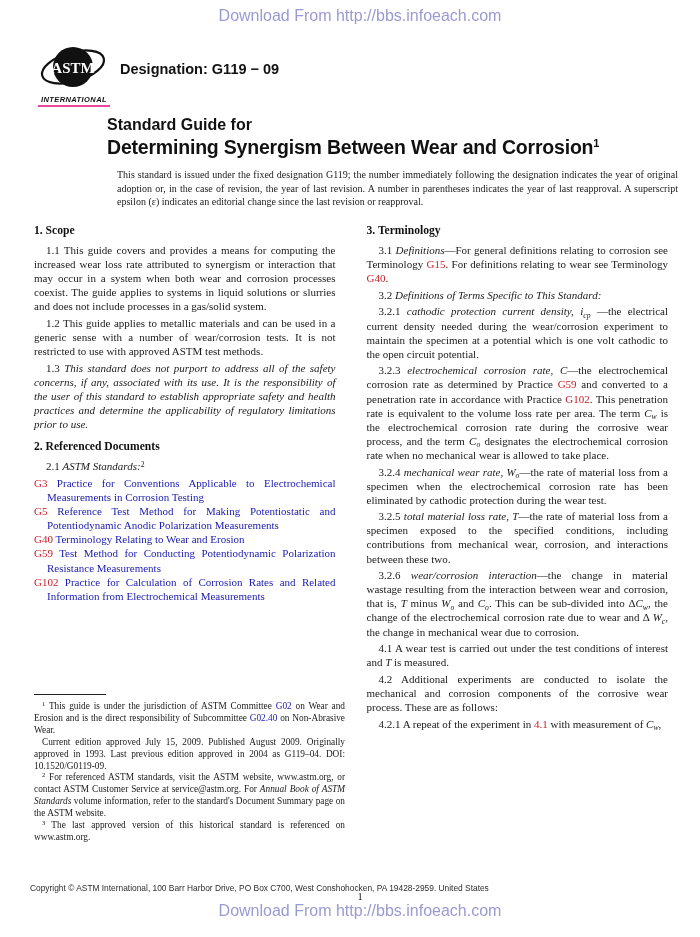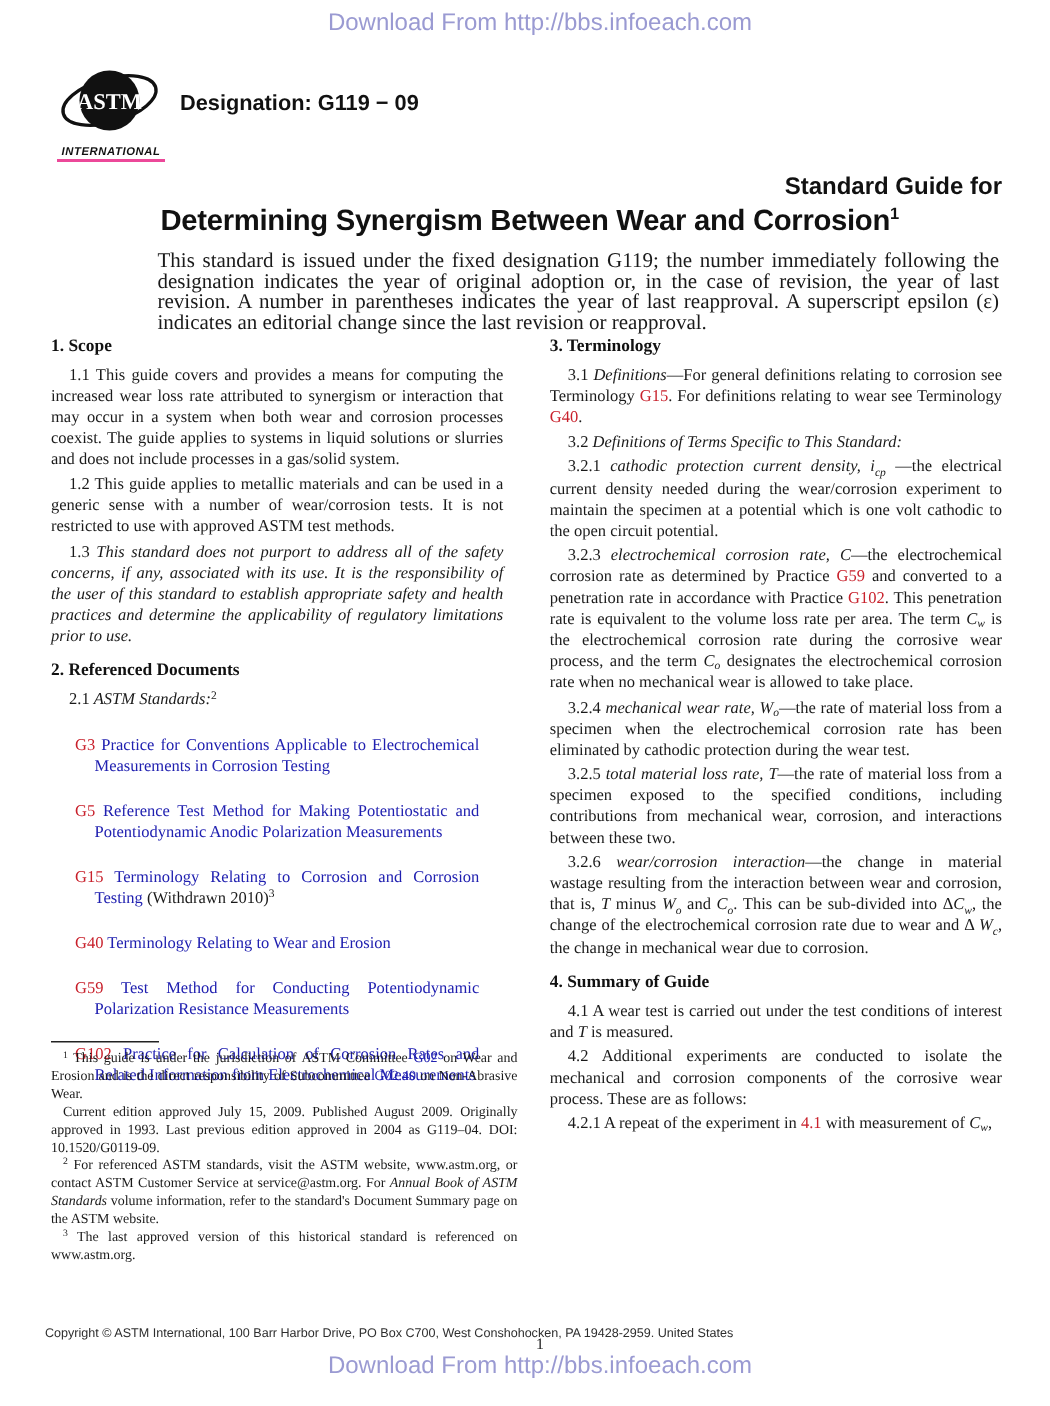--- a/index.html
+++ b/index.html
@@ -26,34 +26,34 @@
     font-weight:bold; font-style:italic; font-size:7.5px; letter-spacing:.4px;
     border-bottom:2px solid #ec4899; padding-bottom:1px; margin-top:-3px; color:#111;
   }
   .desig{
     font-family:"Liberation Sans","DejaVu Sans",sans-serif;
     font-weight:bold; font-size:14.5px; color:#111; margin-left:10px; margin-top:-12px;
   }
   
   .titleblock{position:absolute; top:115px; left:107px; width:561px;
     font-family:"Liberation Sans","DejaVu Sans",sans-serif; font-weight:bold; color:#111;}
-  .title1{font-size:16px; line-height:20px;text-align:right;}
+  .title1{font-size:16px; line-height:20px;}
   .title2{font-size:19.5px; line-height:24px; letter-spacing:-0.2px;}
   .title2 .tsup{font-size:11px; position:relative; top:-7px;}
   .issued{
-    position:absolute; top:168px; left:105px; width:561px;
-    font-size:14px; line-height:13.6px; text-align:justify;
+    position:absolute; top:168px; left:117px; width:561px;
+    font-size:10px; line-height:13.6px; text-align:justify;
   }
   
   .columns{position:absolute; top:224px; left:34px; width:634px; display:flex; gap:31px;}
   .col{width:310px; font-size:11px; line-height:14.1px;}
   .sec-h{font-size:11.6px; font-weight:bold; margin:9px 0 5px 0; color:#111;}
   .col .sec-h:first-child{margin-top:0;}
   .p{margin:0 0 2.5px 0; text-indent:12px; text-align:justify;}
-  .ref{margin:16px; padding-left:13px; text-indent:-13px; text-align:justify;}
+  .ref{margin:0; padding-left:13px; text-indent:-13px; text-align:justify;}
   
   .footnotes{position:absolute; top:694px; left:34px; width:311px;}
   .fn-rule{width:72px; border-top:1px solid #222; margin-bottom:6px;}
   .fn{margin:0; font-size:9.3px; line-height:11.9px; text-indent:8px; text-align:justify;}
   
   .copyright{
     position:absolute; top:883px; left:30px; width:634px;
     font-family:Liberation Sans, sans-serif; font-size:8.4px; color:#2e2e2e;
   }
   .pagenum{position:absolute; top:891px; left:0; right:0; text-align:center; font-size:10.5px;}
@@ -98,38 +98,36 @@
           <p class="p">1.2 This guide applies to metallic materials and can be used in a generic sense with a number of wear/corrosion tests. It is not restricted to use with approved ASTM test methods.</p>
           <p class="p">1.3 <span class="it">This standard does not purport to address all of the safety concerns, if any, associated with its use. It is the responsibility of the user of this standard to establish appropriate safety and health practices and determine the applicability of regulatory limitations prior to use.</span></p>
         </div>
       <div class="sec-h">2. Referenced Documents</div>
       <div>
           <p class="p">2.1 <span class="it">ASTM Standards:</span><span class="sup">2</span></p>
         </div>
       <div>
           <p class="ref"><span class="red">G3</span><span class="blue"> Practice for Conventions Applicable to Electrochemical Measurements in Corrosion Testing</span></p>
           <p class="ref"><span class="red">G5</span><span class="blue"> Reference Test Method for Making Potentiostatic and Potentiodynamic Anodic Polarization Measurements</span></p>
-          <p class="ref"><span class="red">G15</span><span class="blue"> Terminology Relating to Corrosion and Corrosion Testing</span> (Withdrawn 2010)<span class="sup">3</span></p>
           <p class="ref"><span class="red">G40</span><span class="blue"> Terminology Relating to Wear and Erosion</span></p>
           <p class="ref"><span class="red">G59</span><span class="blue"> Test Method for Conducting Potentiodynamic Polarization Resistance Measurements</span></p>
           <p class="ref"><span class="red">G102</span><span class="blue"> Practice for Calculation of Corrosion Rates and Related Information from Electrochemical Measurements</span></p>
         </div>
     </div>
     <div class="col">
       <div class="sec-h">3. Terminology</div>
       <div>
           <p class="p">3.1 <span class="it">Definitions</span>—For general definitions relating to corrosion see Terminology <span class="red">G15</span>. For definitions relating to wear see Terminology <span class="red">G40</span>.</p>
           <p class="p">3.2 <span class="it">Definitions of Terms Specific to This Standard:</span></p>
           <p class="p">3.2.1 <span class="it">cathodic protection current density, i</span><span class="it sub">cp</span> —the electrical current density needed during the wear/corrosion experiment to maintain the specimen at a potential which is one volt cathodic to the open circuit potential.</p>
           <p class="p">3.2.3 <span class="it">electrochemical corrosion rate, C</span>—the electrochemical corrosion rate as determined by Practice <span class="red">G59</span> and converted to a penetration rate in accordance with Practice <span class="red">G102</span>. This penetration rate is equivalent to the volume loss rate per area. The term <span class="it">C</span><span class="it sub">w</span> is the electrochemical corrosion rate during the corrosive wear process, and the term <span class="it">C</span><span class="it sub">o</span> designates the electrochemical corrosion rate when no mechanical wear is allowed to take place.</p>
           <p class="p">3.2.4 <span class="it">mechanical wear rate, W</span><span class="it sub">o</span>—the rate of material loss from a specimen when the electrochemical corrosion rate has been eliminated by cathodic protection during the wear test.</p>
           <p class="p">3.2.5 <span class="it">total material loss rate, T</span>—the rate of material loss from a specimen exposed to the specified conditions, including contributions from mechanical wear, corrosion, and interactions between these two.</p>
           <p class="p">3.2.6 <span class="it">wear/corrosion interaction</span>—the change in material wastage resulting from the interaction between wear and corrosion, that is, <span class="it">T</span> minus <span class="it">W</span><span class="it sub">o</span> and <span class="it">C</span><span class="it sub">o</span>. This can be sub-divided into Δ<span class="it">C</span><span class="it sub">w</span>, the change of the electrochemical corrosion rate due to wear and Δ <span class="it">W</span><span class="it sub">c</span>, the change in mechanical wear due to corrosion.</p>
         </div>
-      <div class="sec-h">4. Summary of Guide</div>
       <div>
           <p class="p">4.1 A wear test is carried out under the test conditions of interest and <span class="it">T</span> is measured.</p>
           <p class="p">4.2 Additional experiments are conducted to isolate the mechanical and corrosion components of the corrosive wear process. These are as follows:</p>
           <p class="p">4.2.1 A repeat of the experiment in <span class="red">4.1</span> with measurement of <span class="it">C</span><span class="it sub">w</span>,</p>
         </div>
     </div>
   </div>
 
   <div class="footnotes">
     <div class="fn-rule"></div>

